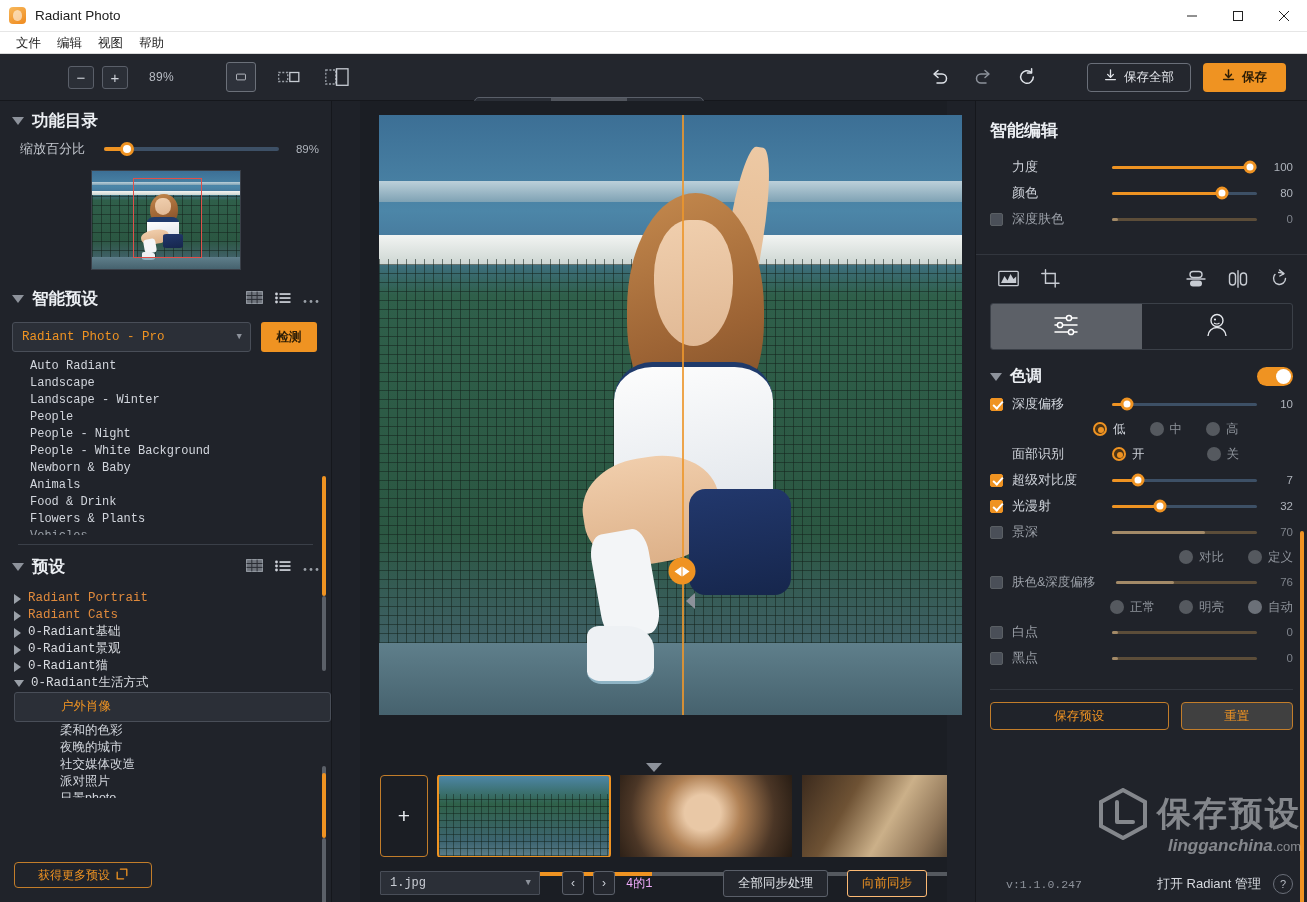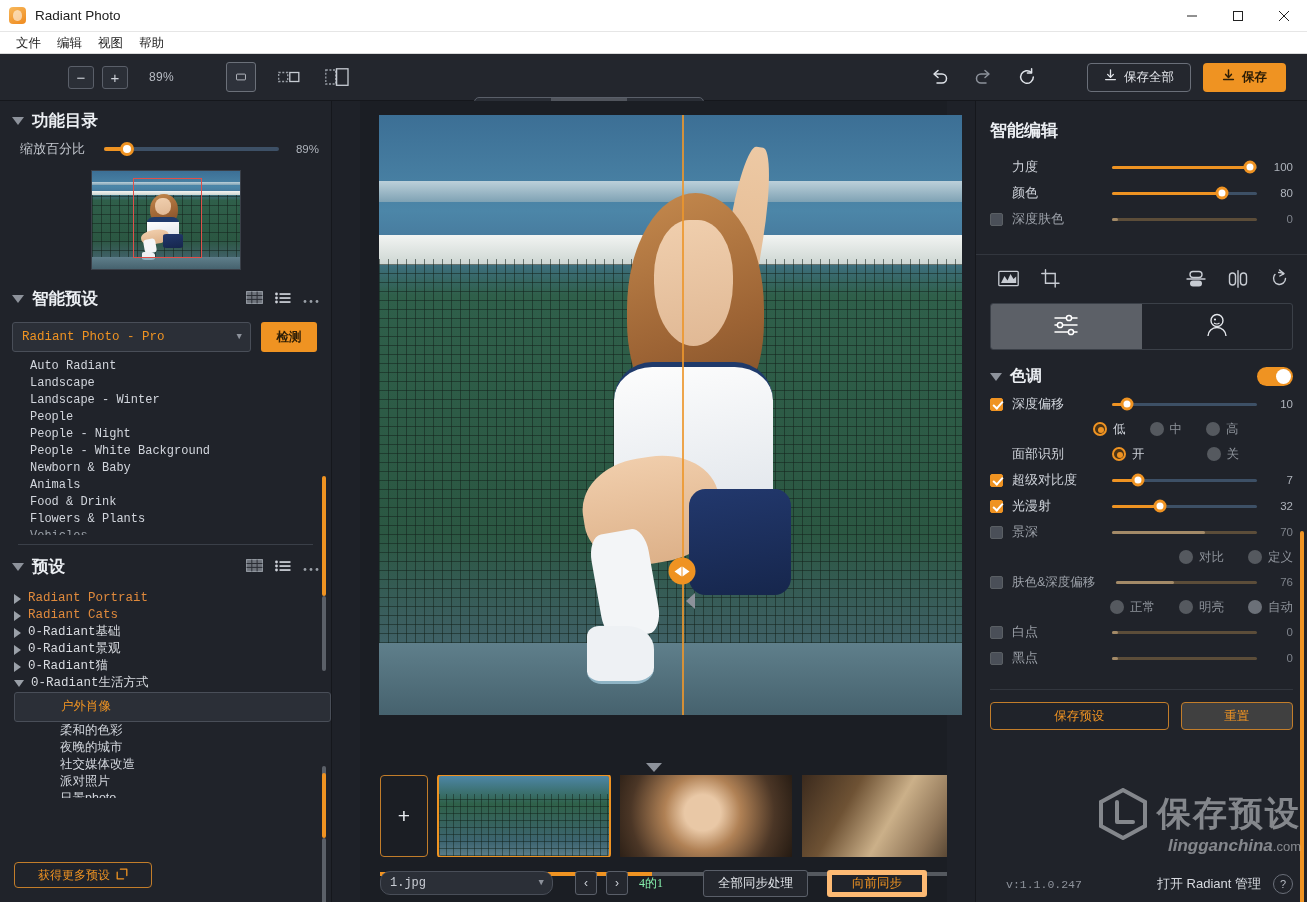--- a/index.html
+++ b/index.html
@@ -257,36 +257,36 @@
     background-image:repeating-linear-gradient(0deg, rgba(18,34,26,.5) 0 1px, transparent 1px 7px),
                      repeating-linear-gradient(90deg, rgba(18,34,26,.5) 0 1px, transparent 1px 7px);
   }
   .t2 { background:radial-gradient(circle at 48% 46%, #e9c8a6 0 18%, #b08155 38%, #4b3626 72%, #241a12 100%); }
   .t3 { background:linear-gradient(120deg,#3b2a1d 0%,#6e5234 28%,#cbb089 52%,#8d7356 74%,#2d2218 100%); }
   .scroll-track { position:absolute; left:20px; right:0; bottom:26px; height:4px; background:#55595f; }
   .scroll-thumb { position:absolute; left:0; top:0; height:4px; width:48%; background:#ef9322; }
 
   .film-bar { position:absolute; left:20px; right:20px; bottom:0; height:38px; display:flex; align-items:center; }
   .file-sel {
-    width:173px; height:24px; background:#2b2f37; border:1px solid #494e58; border-radius:10px;
+    width:160px; height:24px; background:#2b2f37; border:1px solid #494e58; border-radius:1px;
     color:#c9cdd4; font-family:"Liberation Mono", monospace; font-size:12px;
     display:flex; align-items:center; padding:0 9px; position:relative;
   }
   .file-sel .dd { position:absolute; right:8px; color:#8d929b; font-size:9px; }
   .nav-btn {
     width:22px; height:24px; border:1px solid #5a5f69; border-radius:3px; background:#24272e;
     color:#cdd1d8; display:flex; align-items:center; justify-content:center; font-size:12px;
   }
-  .pagecount { color:#86efac; font-size:12px; font-family:Liberation Serif, serif; }
+  .pagecount { color:#f0abfc; font-size:12px; font-family:Liberation Mono, monospace; }
   .sync-all {
     height:27px; padding:0 14px; border:1px solid #5a5f69; border-radius:3px; background:#24272e;
     color:#e1e4e9; display:flex; align-items:center; font-size:12.5px;
   }
   .sync-fwd {
-    height:27px; padding:0 20px; border:5px solid #fdba74; border-radius:3px; background:#20232a;
+    height:27px; padding:0 14px; border:1px solid #fdba74; border-radius:3px; background:#20232a;
     color:#ef9322; display:flex; align-items:center; font-size:12.5px;
   }
 
   
   .right {
     width:332px; flex:0 0 332px; background:#20232a; border-left:1px solid #15171c;
     position:relative; overflow:hidden;
   }
   .r-title { font-size:17px; font-weight:bold; color:#eceff3; padding:18px 0 0 14px; }
   .srow { display:flex; align-items:center; padding:3px 14px 3px 14px; height:26px; }

